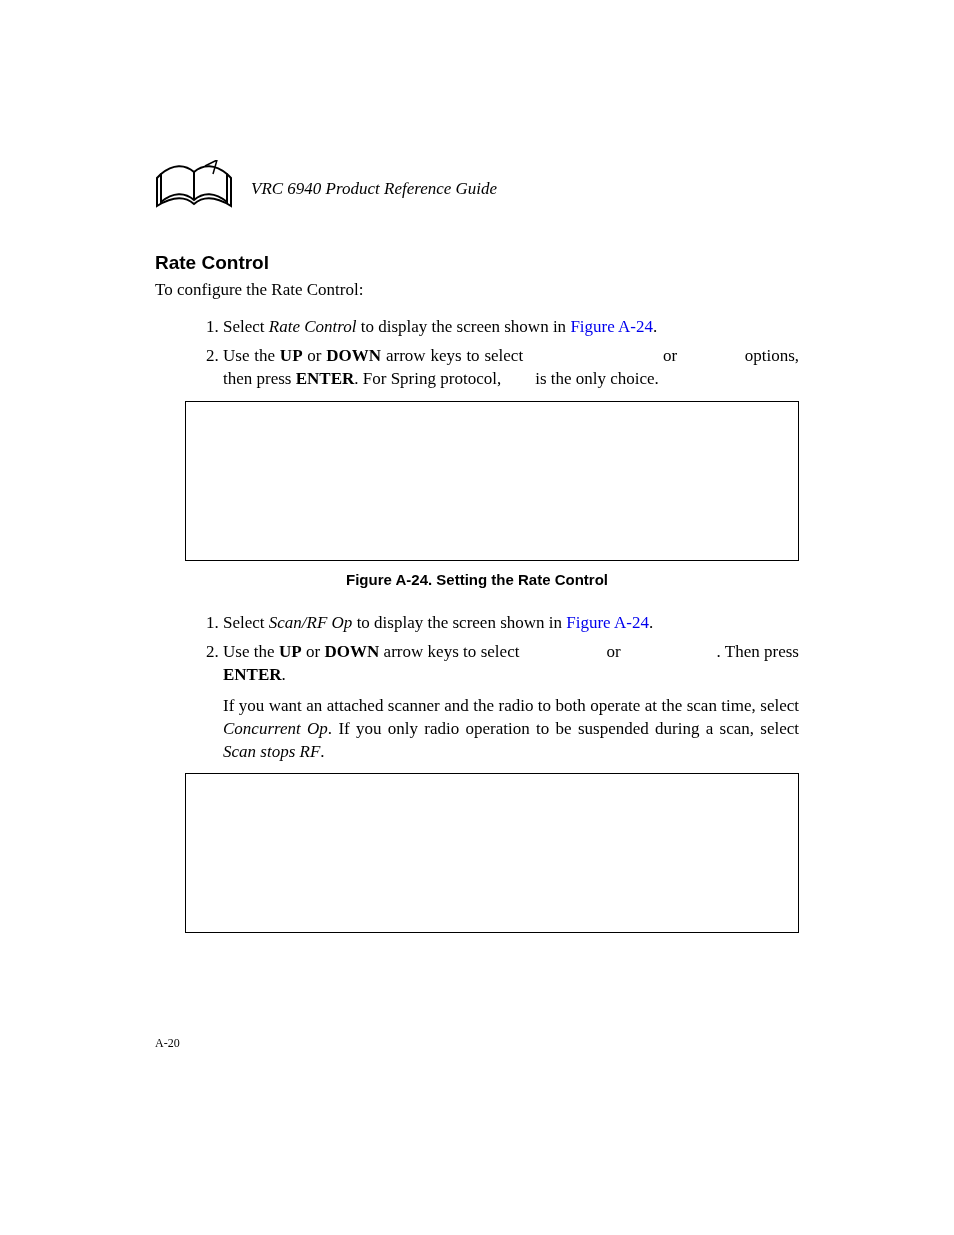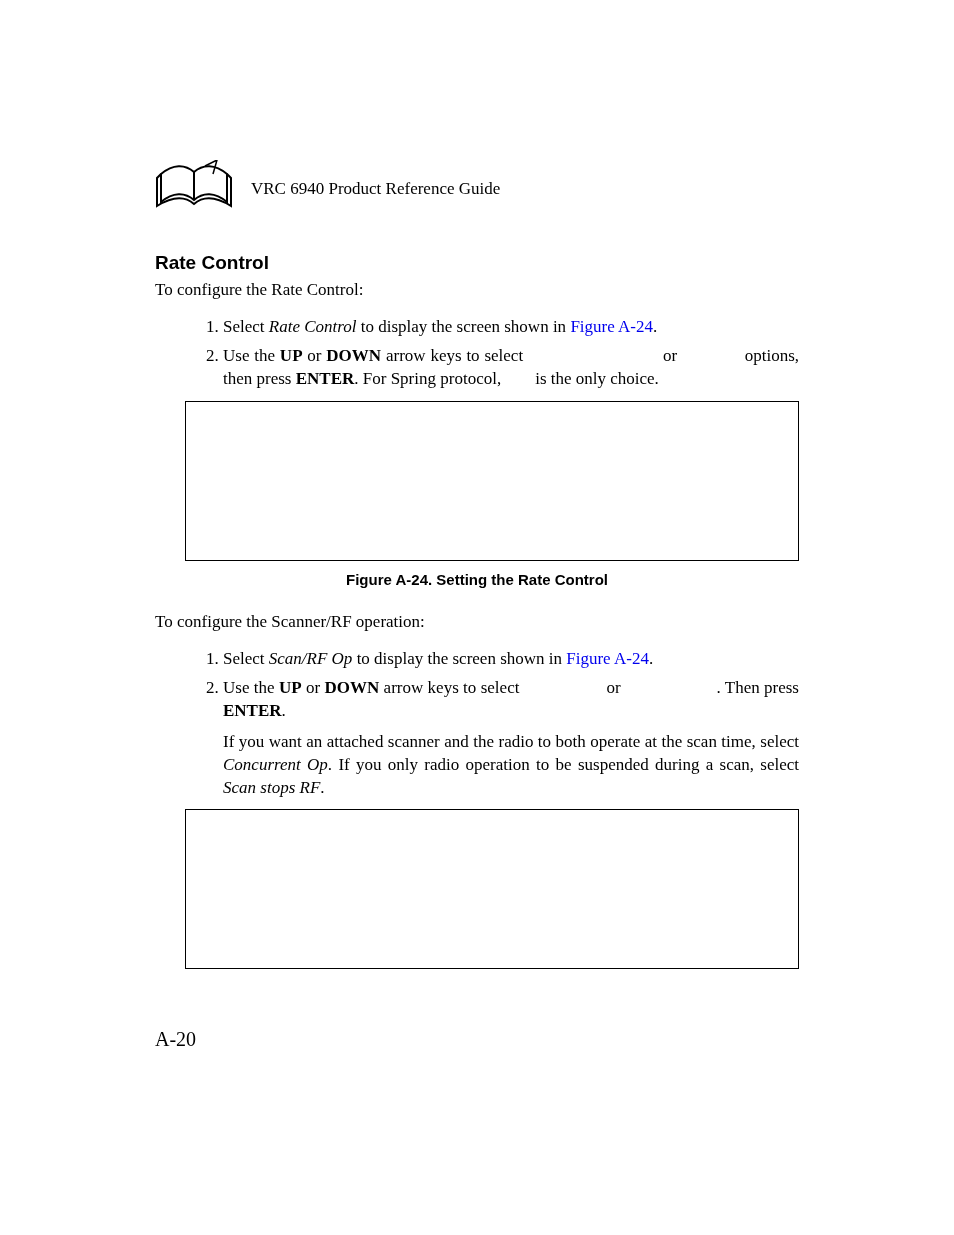--- a/index.html
+++ b/index.html
@@ -19,20 +19,21 @@
   .header {
     display: flex;
     align-items: center;
     gap: 18px;
     margin-bottom: 34px;
   }
   .header .icon {
     flex: 0 0 auto;
   }
   .header .title {
+    font-style: italic;
     font-size: 17px;
   }
   h2 {
     font-family: Arial, Helvetica, sans-serif;
     font-weight: bold;
     font-size: 19px;
     margin: 0 0 6px 0;
   }
   .intro {
     font-size: 17px;
@@ -68,21 +69,21 @@
     margin-top: 12px;
   }
   .li-note {
     margin-top: 8px;
     display: block;
   }
   .page-number {
     position: absolute;
     bottom: 184px;
     left: 155px;
-    font-size: 20px;
+    font-size: 12px;
   }
 </style>
 </head>
 <body>
 
 <div class="page">
 
   <div class="header">
     <span class="icon">
       <svg width="78" height="54" viewBox="0 0 78 54">
@@ -104,21 +105,20 @@
       <span>Select </span><span class="italic">Rate Control</span><span> to display the screen shown in </span><span class="link">Figure A-24</span><span>.</span>
     </li>
     <li>
       <span>Use the </span><span class="bold">UP</span><span> or </span><span class="bold">DOWN</span><span> arrow keys to select </span>&nbsp;&nbsp;&nbsp;&nbsp;&nbsp;&nbsp;&nbsp;&nbsp;&nbsp;&nbsp;&nbsp;&nbsp;&nbsp;&nbsp;&nbsp;&nbsp;&nbsp;&nbsp;&nbsp;&nbsp;&nbsp;&nbsp;&nbsp;&nbsp;&nbsp;&nbsp;&nbsp;<span> or </span>&nbsp;&nbsp;&nbsp;&nbsp;&nbsp;&nbsp;&nbsp;&nbsp;&nbsp;&nbsp;&nbsp;&nbsp;<span> options, then press </span><span class="bold">ENTER</span><span>. For Spring protocol, </span>&nbsp;&nbsp;&nbsp;&nbsp;&nbsp;&nbsp;<span> is the only choice.</span>
     </li>
   </ol>
   <div class="figure-box"></div>
   <div class="figure-caption">Figure A-24.  Setting the Rate Control</div>
 
   <div class="section2">
-    <p class="intro">To configure the Scanner/RF operation:</p>
     <ol>
       <li>
         <span>Select </span><span class="italic">Scan/RF Op</span><span> to display the screen shown in </span><span class="link">Figure A-24</span><span>.</span>
       </li>
       <li>
         <span>Use the </span><span class="bold">UP</span><span> or </span><span class="bold">DOWN</span><span> arrow keys to select </span>&nbsp;&nbsp;&nbsp;&nbsp;&nbsp;&nbsp;&nbsp;&nbsp;&nbsp;&nbsp;&nbsp;&nbsp;&nbsp;&nbsp;&nbsp;&nbsp;&nbsp;&nbsp;<span> or </span>&nbsp;&nbsp;&nbsp;&nbsp;&nbsp;&nbsp;&nbsp;&nbsp;&nbsp;&nbsp;&nbsp;&nbsp;&nbsp;&nbsp;&nbsp;&nbsp;&nbsp;&nbsp;&nbsp;&nbsp;&nbsp;<span>. Then press </span><span class="bold">ENTER</span><span>.</span>
         <span class="li-note">
           <span>If you want an attached scanner and the radio to both operate at the scan time, select </span><span class="italic">Concurrent Op</span><span>. If you only radio operation to be suspended during a scan, select </span><span class="italic">Scan stops RF</span><span>.</span>
         </span>
       </li>

